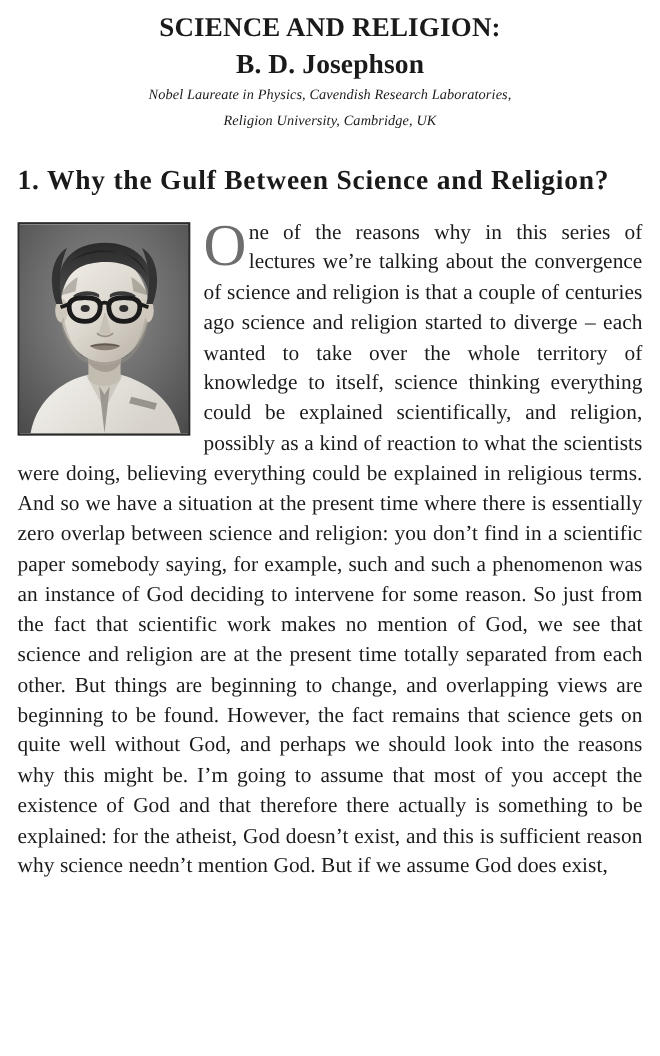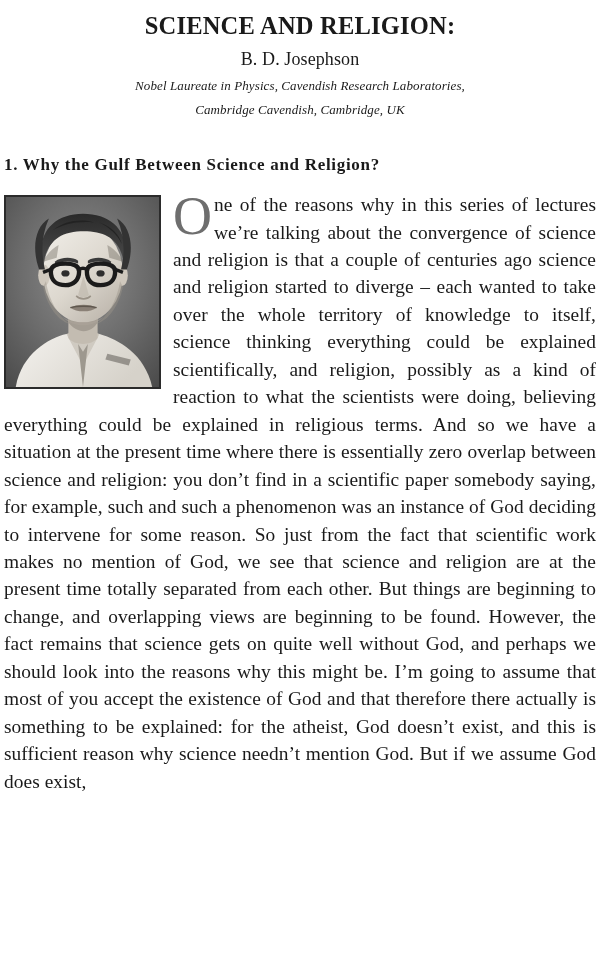--- a/index.html
+++ b/index.html
@@ -14,53 +14,53 @@
     font-family: "Liberation Serif", "DejaVu Serif", serif;
     color: #1a1a1a;
     -webkit-font-smoothing: antialiased;
   }
 
   .page {
     position: relative;
     width: 600px;
     height: 744px;
     box-sizing: border-box;
-    padding: 0 4px;
+    padding: 0 16px;
   }
 
   
   .title-block {
     padding-top: 8px;
     text-align: center;
   }
   .doc-title-line {
     font-weight: bold;
     font-size: 24.5px;
     line-height: 35px;
     letter-spacing: 0.2px;
     white-space: nowrap;
   }
   .author {
-    font-weight: normal;
-    font-size: 18px;
+    font-weight: bold;
+    font-size: 25px;
     line-height: 30px;
     margin-top: 1px;
     letter-spacing: 0.1px;
   }
   .affiliation-line {
     font-style: italic;
     font-size: 13px;
     line-height: 24px;
     letter-spacing: 0.1px;
   }
 
   
   .section-heading {
     font-weight: bold;
-    font-size: 17px;
+    font-size: 25px;
     line-height: 24px;
     margin-top: 31px;
     letter-spacing: 0.7px;
     text-align: left;
   }
 
   
   .body-text {
     margin-top: 13px;
     font-size: 19.4px;
@@ -115,21 +115,21 @@
 </style>
 </head>
 <body>
 
 <div class="page">
 
   <div class="title-block">
     <div class="doc-title-line">SCIENCE AND RELIGION:</div>
     <div class="author">B. D. Josephson</div>
     <div class="affiliation-line">Nobel Laureate in Physics, Cavendish Research Laboratories,</div>
-    <div class="affiliation-line">Cambridge Cavendish, Cambridge, UK</div>
+    <div class="affiliation-line">Religion University, Cambridge, UK</div>
   </div>
 
   <h2 class="section-heading">1. Why the Gulf Between Science and Religion?</h2>
 
   <div class="body-text clearfix">
 
     <div class="portrait">
       <svg viewBox="0 0 157 194" preserveAspectRatio="none" aria-hidden="true">
         <defs>
           <radialGradient id="bgg" cx="50%" cy="40%" r="78%">

